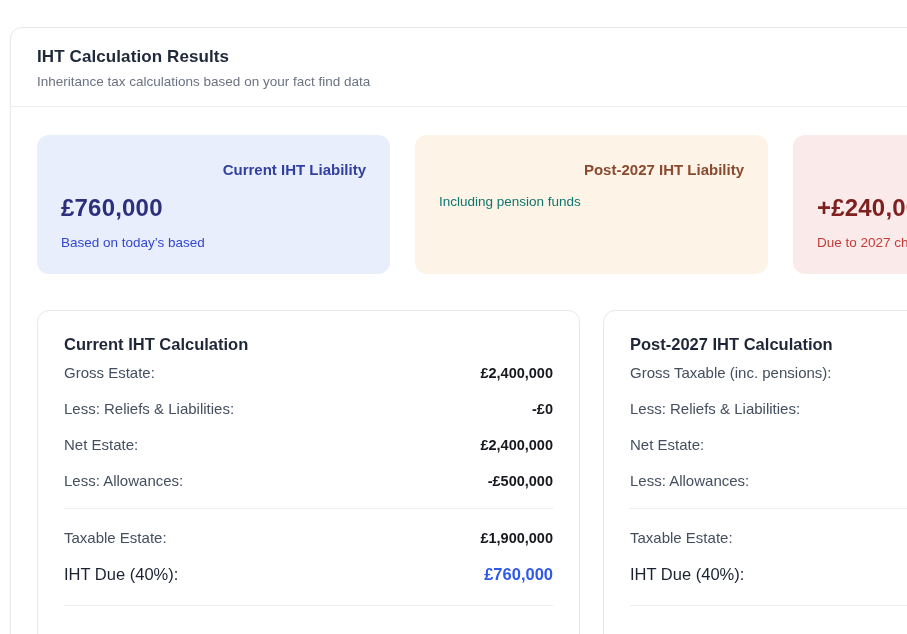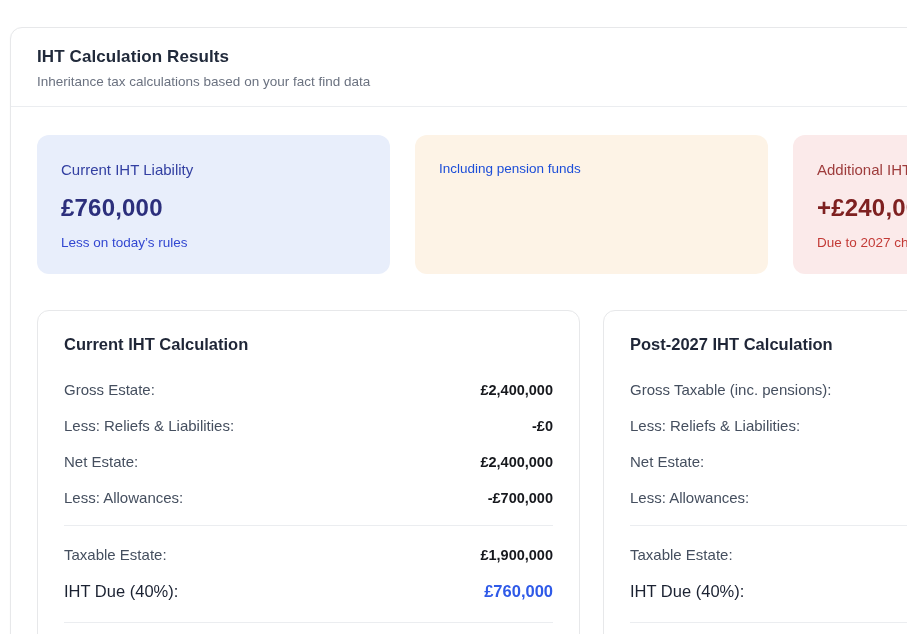--- a/index.html
+++ b/index.html
@@ -12,42 +12,42 @@
     box-shadow:0 1px 2px rgba(16,24,40,.04);
   }
   .card-header { padding:19px 26px 17px 26px; border-bottom:1px solid #ebedf0; }
   .card-header h1 { font-size:17px; font-weight:700; color:#212a3b; letter-spacing:.1px; }
   .card-header p { margin-top:7px; font-size:13.5px; color:#6b7280; }
 
   .card-body { padding:28px 26px; }
 
   .summary-grid { display:grid; grid-template-columns:repeat(3,353px); gap:25px; }
   .summary-card { border-radius:12px; padding:26px 24px 24px 24px; height:139px; }
-  .summary-card .sc-title { font-size:15px; font-weight:400; margin-bottom:16px; }
+  .summary-card .sc-title { font-size:15px; font-weight:700; margin-bottom:16px;text-align:right; }
   .summary-card .sc-amount { font-size:24px; font-weight:700; letter-spacing:.2px; margin-bottom:13px; }
   .summary-card .sc-note { font-size:13.5px; font-weight:500; }
 
   .card-blue { background:#e8eefb; }
   .card-blue .sc-title { color:#3340a2; }
   .card-blue .sc-amount { color:#2c2f7c; }
   .card-blue .sc-note { color:#3247d1; }
 
   .card-orange { background:#fdf3e6; }
   .card-orange .sc-title { color:#8a4a30; }
   .card-orange .sc-amount { color:#7b3a1e; }
-  .card-orange .sc-note { color:#1d4ed8; }
+  .card-orange .sc-note { color:#0f766e; }
 
   .card-red { background:#fbeaea; }
   .card-red .sc-title { color:#9e3c3c; }
   .card-red .sc-amount { color:#7e2020; }
   .card-red .sc-note { color:#c33a36; }
 
   .panels-grid { display:grid; grid-template-columns:repeat(2,543px); gap:23px; margin-top:36px; }
   .calc-panel { background:#fff; border:1px solid #e7e8ea; border-radius:12px; padding:24px 26px 26px 26px; min-height:340px; }
-  .calc-panel h2 { font-size:16.5px; font-weight:700; color:#1f2637; margin-bottom:17px; }
+  .calc-panel h2 { font-size:16.5px; font-weight:700; color:#1f2637; }
 
   .crow { display:flex; justify-content:space-between; align-items:baseline; padding:9.5px 0; }
   .crow .lbl { font-size:15px; color:#454f5f; }
   .crow .val { font-size:14.5px; color:#16181d; font-weight:600; }
 
   .divider { border:0; border-top:1px solid #ebedf0; margin:10px 0; }
 
   .total-row { display:flex; justify-content:space-between; align-items:baseline; padding:10px 0 11px 0; }
   .total-row .lbl { font-size:16.5px; font-weight:400; color:#1b2232; }
   .total-row .val { font-size:16.5px; font-weight:700; color:#2f5ae8; }
@@ -64,23 +64,24 @@
     <h1>IHT Calculation Results</h1>
     <p>Inheritance tax calculations based on your fact find data</p>
   </div>
 
   <div class="card-body">
 
     <div class="summary-grid">
       <div class="summary-card card-blue">
         <div class="sc-title">Current IHT Liability</div>
         <div class="sc-amount">£760,000</div>
-        <div class="sc-note">Less on today’s rules</div>
+        <div class="sc-note">Based on today’s based</div>
       </div>
       <div class="summary-card card-orange">
+        <div class="sc-title">Post-2027 IHT Liability</div>
         <div class="sc-note">Including pension funds</div>
       </div>
       <div class="summary-card card-red">
         <div class="sc-title">Additional IHT Impact</div>
         <div class="sc-amount">+£240,000</div>
         <div class="sc-note">Due to 2027 changes</div>
       </div>
     </div>
 
     <div class="panels-grid">
@@ -94,21 +95,21 @@
         <div class="crow">
           <span class="lbl">Less: Reliefs &amp; Liabilities:</span>
           <span class="val">-£0</span>
         </div>
         <div class="crow">
           <span class="lbl">Net Estate:</span>
           <span class="val">£2,400,000</span>
         </div>
         <div class="crow">
           <span class="lbl">Less: Allowances:</span>
-          <span class="val">-£700,000</span>
+          <span class="val">-£500,000</span>
         </div>
         <hr class="divider">
         <div class="crow">
           <span class="lbl">Taxable Estate:</span>
           <span class="val">£1,900,000</span>
         </div>
         <div class="total-row">
           <span class="lbl">IHT Due (40%):</span>
           <span class="val">£760,000</span>
         </div>

